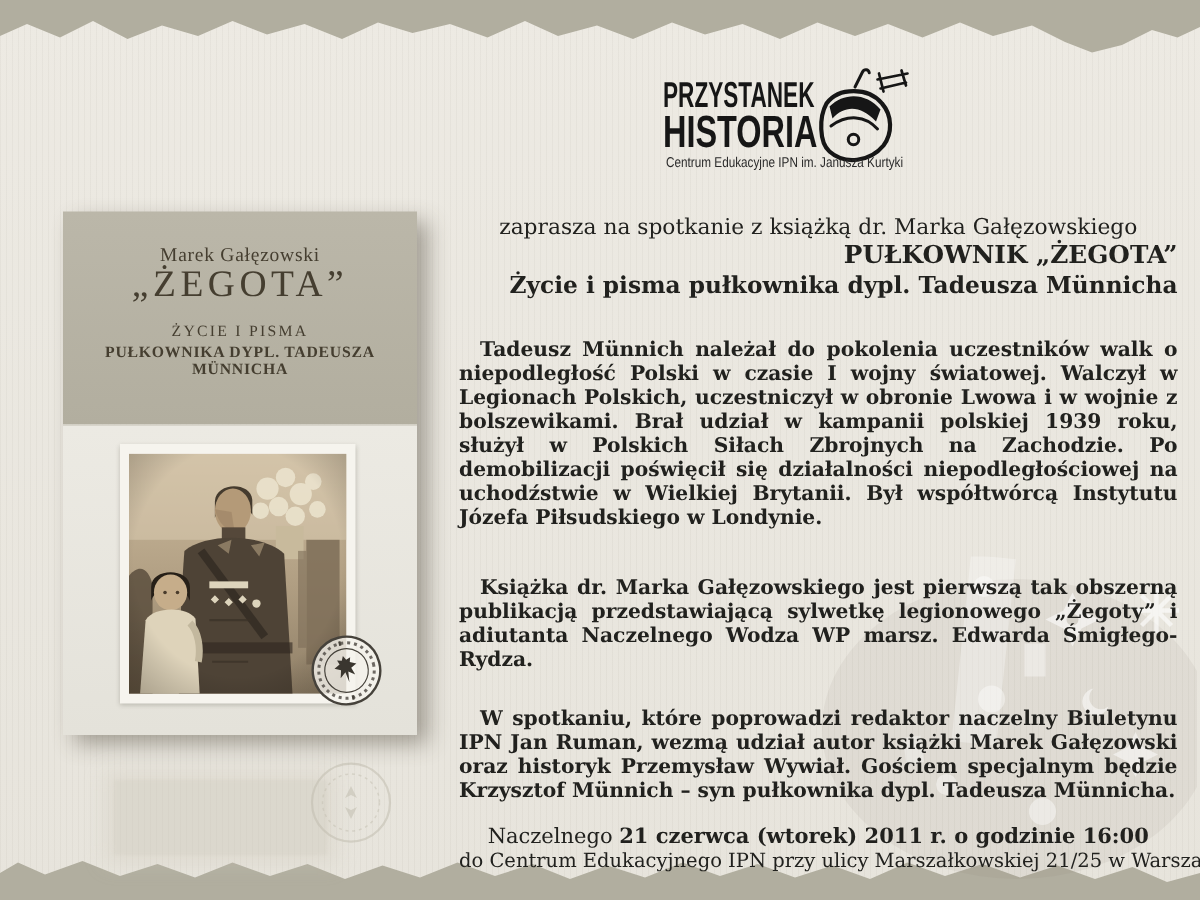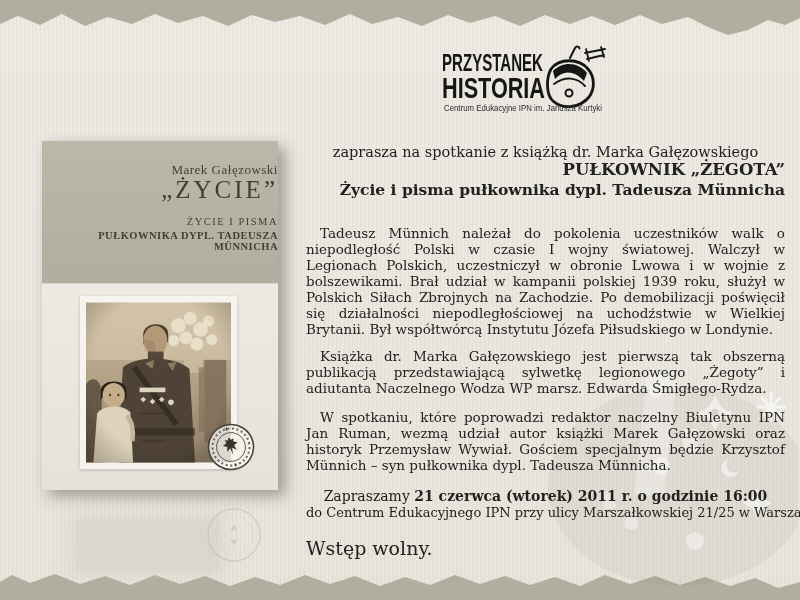--- a/index.html
+++ b/index.html
@@ -39,44 +39,44 @@
   
   .logo{position:absolute;left:439px;top:45px;width:170px;height:70px;}
 
   
   .book{
     position:absolute;left:42px;top:141px;width:236px;height:349px;
     box-shadow:7px 6px 14px rgba(70,64,50,0.45);
   }
   .book-top{
     height:142px;background:linear-gradient(#bbb7a9,#b2ae9f);
-    text-align:right;color:#453e30;font-family:"Liberation Serif", serif;
+    text-align:center;color:#453e30;font-family:"Liberation Serif", serif;
     border-bottom:1px solid #d8d5cb;
   }
   .book-author{padding-top:21px;font-size:13px;letter-spacing:.5px;}
   .book-title1{margin-top:11px;font-size:25px;letter-spacing:3px;}
   .book-title2{margin-top:-2px;font-size:25px;letter-spacing:3px;}
   .book-sub1{margin-top:12px;font-size:10.5px;font-weight:normal;letter-spacing:1.5px;}
   .book-sub2{margin-top:3px;font-size:10.5px;font-weight:bold;letter-spacing:.5px;}
   .book-bottom{height:206px;background:linear-gradient(#eceae3,#e4e2da);position:relative;}
   .photo-frame{
     position:absolute;left:38px;top:12px;width:145px;height:161px;
     background:#f6f4ee;padding:6px;box-shadow:0 1px 3px rgba(60,55,45,.25);
   }
   .seal{position:absolute;left:165px;top:282px;width:48px;height:48px;}
 
   
   .content{position:absolute;left:306px;top:144px;width:479px;color:#21211e;}
   .intro{text-align:center;font-size:14.5px;}
   .h-title{text-align:right;font-weight:bold;font-size:16.5px;}
   .h-sub{text-align:right;font-weight:bold;font-size:15.5px;margin-top:1px;}
-  .para{font-size:13.5px;line-height:16px;text-align:justify;text-indent:14px;margin:0;}
+  .para{font-size:13.5px;line-height:16px;text-align:justify;text-indent:14px;margin:0;font-weight:bold;}
   .p1{margin-top:26px;}
-  .p2{margin-top:11px;}
-  .p3{margin-top:13px;}
+  .p2{margin-top:31px;}
+  .p3{margin-top:23px;}
   .dateline{text-align:center;font-size:14px;margin-top:15px;white-space:nowrap;}
   .venue{text-align:center;font-size:13px;margin-top:1px;white-space:nowrap;}
   .admission{text-align:left;font-size:19px;margin-top:17px;}
 </style>
 </head>
 <body>
 
 <div class="paper"></div>
 
 <svg class="wm-medals" viewBox="0 0 255 215">
@@ -123,21 +123,21 @@
     </g>
     <text x="3" y="26" font-family="Liberation Sans, sans-serif" font-weight="bold" font-size="24" fill="#161616" textLength="101" lengthAdjust="spacingAndGlyphs">PRZYSTANEK</text>
     <text x="3" y="53" font-family="Liberation Sans, sans-serif" font-weight="bold" font-size="30" fill="#161616" textLength="103" lengthAdjust="spacingAndGlyphs">HISTORIA</text>
     <text x="5" y="66" font-family="Liberation Sans, sans-serif" font-size="9.5" fill="#2a2a2a" textLength="158" lengthAdjust="spacingAndGlyphs">Centrum Edukacyjne IPN im. Janusza Kurtyki</text>
   </svg>
 </div>
 
 <div class="book">
   <div class="book-top">
     <div class="book-author">Marek Gałęzowski</div>
-    <div class="book-title2">„ŻYCIE”</div>
+    <div class="book-title2">„ŻEGOTA”</div>
     <div class="book-sub1">ŻYCIE I PISMA</div>
     <div class="book-sub2">PUŁKOWNIKA DYPL. TADEUSZA MÜNNICHA</div>
   </div>
   <div class="book-bottom">
     <div class="photo-frame">
       <svg width="145" height="161" viewBox="0 0 157 173">
         <defs>
           <linearGradient id="pg" x1="0" y1="0" x2="0" y2="1">
             <stop offset="0" stop-color="#cdbc9f"></stop>
             <stop offset="0.55" stop-color="#b09e82"></stop>
@@ -210,16 +210,16 @@
 
 <div class="content">
   <div class="intro">zaprasza na spotkanie z książką dr. Marka Gałęzowskiego</div>
   <div class="h-title">PUŁKOWNIK „ŻEGOTA”</div>
   <div class="h-sub">Życie i pisma pułkownika dypl. Tadeusza Münnicha</div>
 
   <p class="para p1">Tadeusz Münnich należał do pokolenia uczestników walk o niepodległość Polski w czasie I wojny światowej. Walczył w Legionach Polskich, uczestniczył w obronie Lwowa i w wojnie z bolszewikami. Brał udział w kampanii polskiej 1939 roku, służył w Polskich Siłach Zbrojnych na Zachodzie. Po demobilizacji poświęcił się działalności niepodległościowej na uchodźstwie w Wielkiej Brytanii. Był współtwórcą Instytutu Józefa Piłsudskiego w Londynie.</p>
   <p class="para p2">Książka dr. Marka Gałęzowskiego jest pierwszą tak obszerną publikacją przedstawiającą sylwetkę legionowego „Żegoty” i adiutanta Naczelnego Wodza WP marsz. Edwarda Śmigłego-Rydza.</p>
   <p class="para p3">W spotkaniu, które poprowadzi redaktor naczelny Biuletynu IPN Jan Ruman, wezmą udział autor książki Marek Gałęzowski oraz historyk Przemysław Wywiał. Gościem specjalnym będzie Krzysztof Münnich – syn pułkownika dypl. Tadeusza Münnicha.</p>
 
-  <div class="dateline"><span>Zapraszamy </span><b>21 czerwca (wtorek) 2011 r. o godzinie 16:00</b></div>
+  <div class="dateline"><span>Naczelnego </span><b>21 czerwca (wtorek) 2011 r. o godzinie 16:00</b></div>
   <div class="venue">do Centrum Edukacyjnego IPN przy ulicy Marszałkowskiej 21/25 w Warszawie.</div>
   <div class="admission">Wstęp wolny.</div>
 </div>
 
 </body></html>

